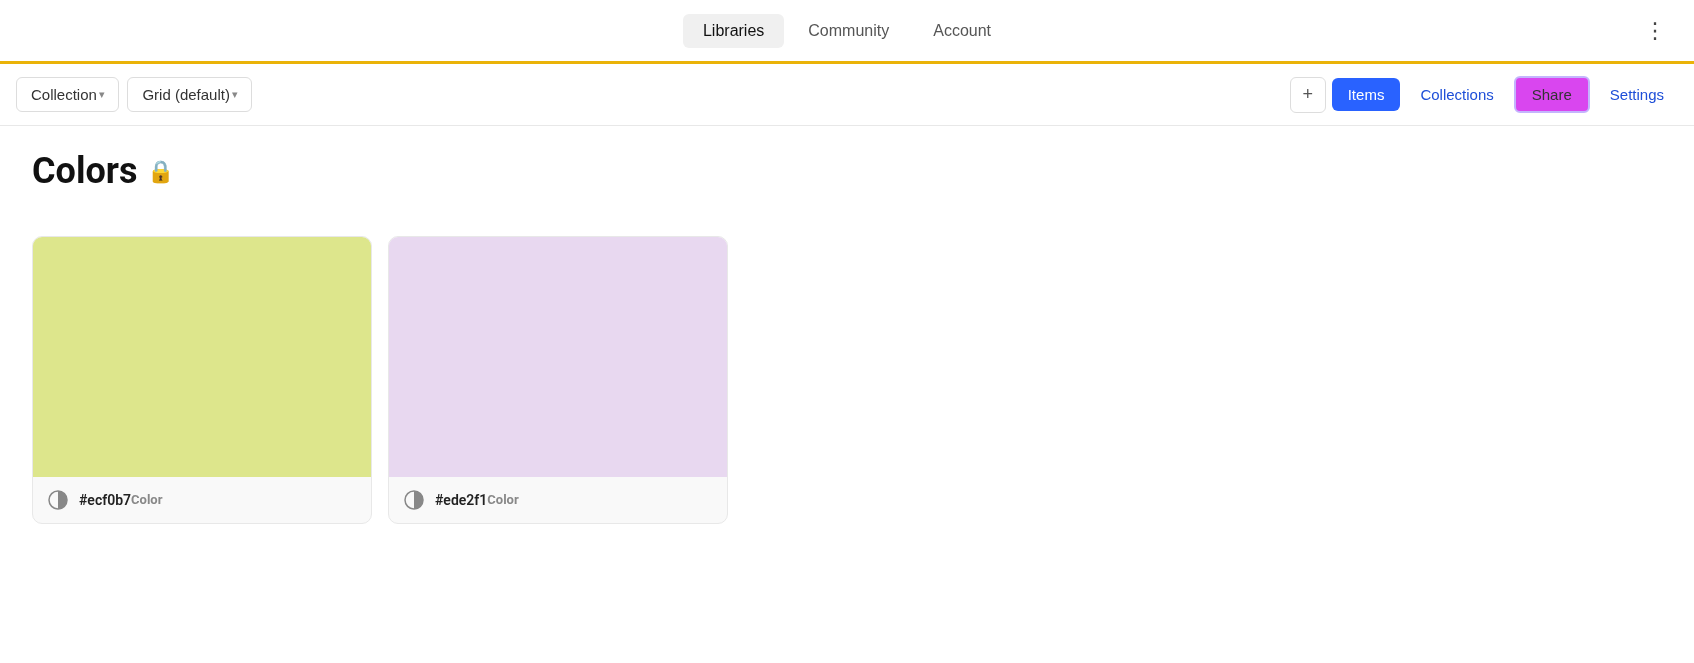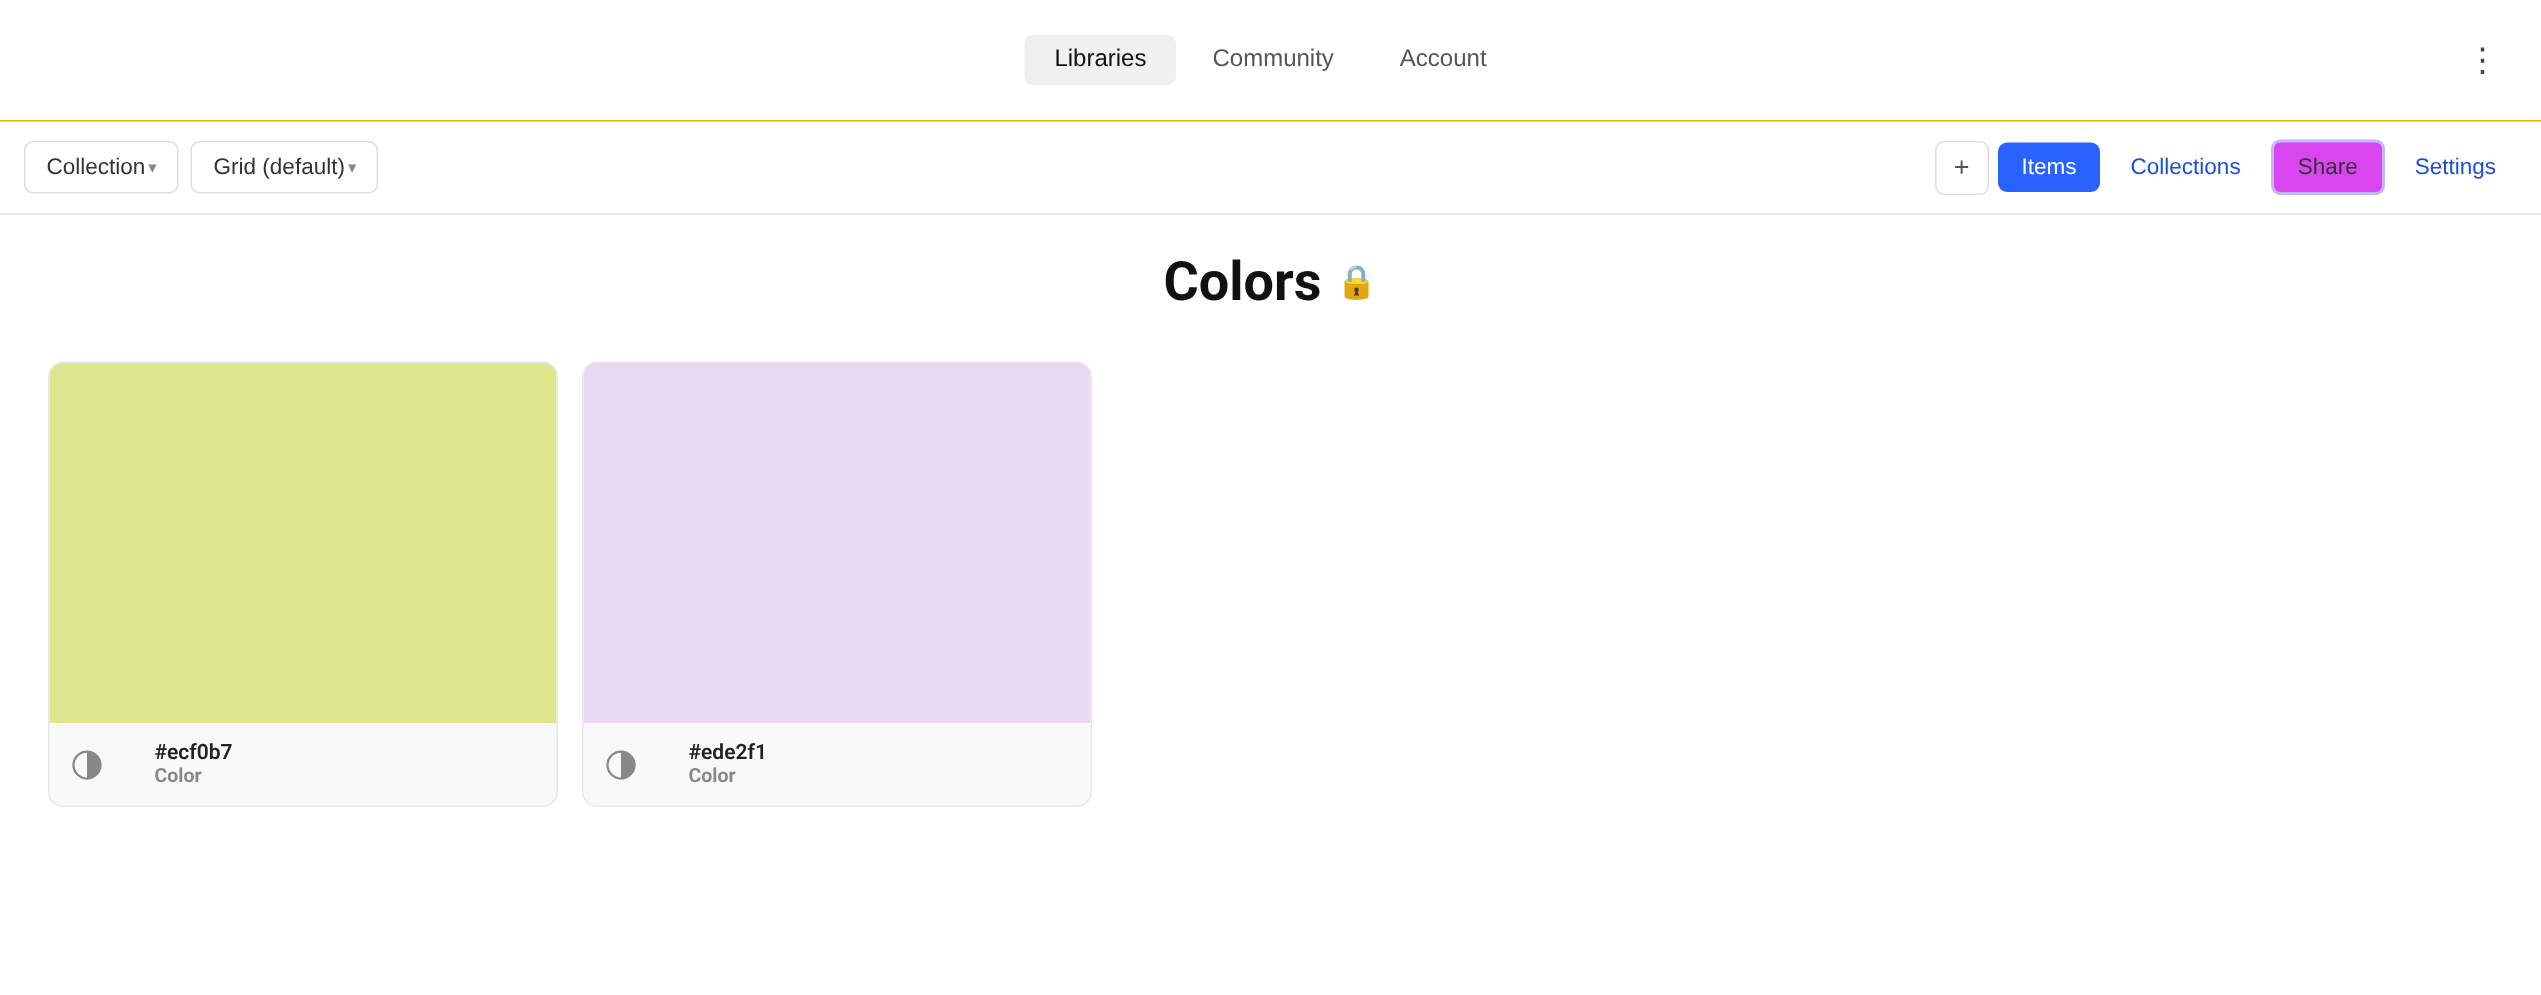--- a/index.html
+++ b/index.html
@@ -4,22 +4,22 @@
   <style>
     * { box-sizing: border-box; margin: 0; padding: 0; }
     body { font-family: -apple-system, BlinkMacSystemFont, 'Segoe UI', Roboto, sans-serif; background: #fff; color: #333; }
 
     
     .top-nav {
       display: flex;
       align-items: center;
       justify-content: center;
       padding: 0 24px;
-      height: 81px;
-      border-bottom: 1px solid #eab308;
+      height: 64px;
+      border-bottom: 3px solid #eab308;
       position: relative;
     }
     .nav-tabs {
       display: flex;
       gap: 4px;
     }
     .nav-tab {
       padding: 8px 20px;
       border-radius: 6px;
       font-size: 16px;
@@ -122,23 +122,22 @@
       color: #333;
     }
 
     
     .page-content {
       padding: 24px 32px;
     }
     .page-title-row {
       display: flex;
       align-items: center;
-      justify-content: center;
       gap: 10px;
-      margin-bottom: 32px;
+      margin-bottom: 44px;
     }
     .page-title {
       font-size: 36px;
       font-weight: 700;
       color: #111;
     }
     .lock-icon {
       font-size: 22px;
       color: #aaa;
     }
@@ -175,22 +174,21 @@
       gap: 10px;
       padding: 12px 14px;
     }
     .half-circle-icon {
       width: 22px;
       height: 22px;
       flex-shrink: 0;
     }
     .color-details {
       display: flex;
-      flex-direction: column;
-      margin-left: 24px;
+      flex-direction: row;
     }
     .color-hex {
       font-size: 14px;
       font-weight: 600;
       color: #222;
     }
     .color-type {
       font-size: 13px;
       color: #888;
       font-weight: bold;

